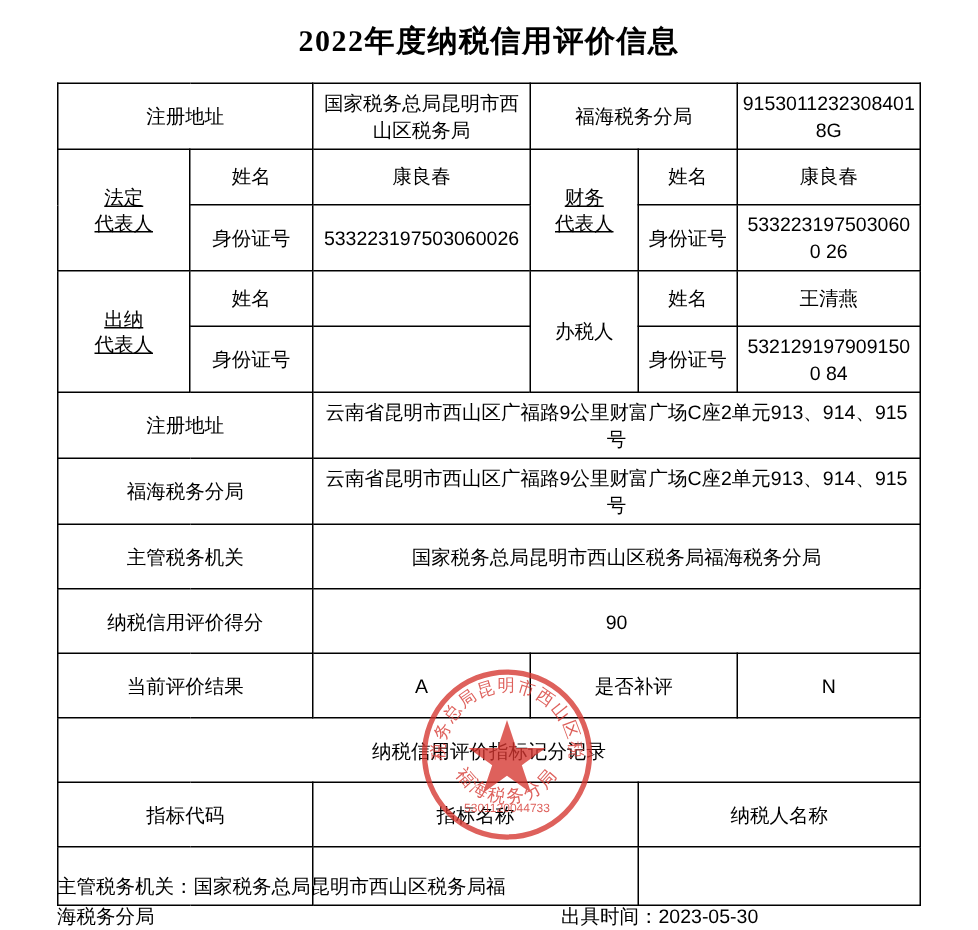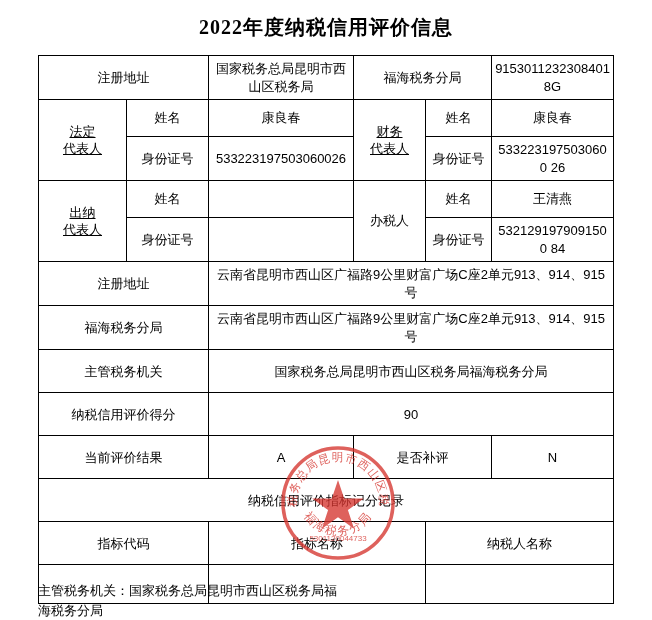--- a/index.html
+++ b/index.html
@@ -209,15 +209,18 @@
       </text>
       <polygon fill="#d5352f" points="59,36 65.2,54.6 84.8,54.6 68.9,66.1 75.1,84.7 59,73.2 42.9,84.7 49.1,66.1 33.2,54.6 52.8,54.6"></polygon>
       <text x="59" y="97" text-anchor="middle" font-family="'Liberation Sans', sans-serif" font-size="8" fill="#d5352f">5301120044733</text>
     </svg>
   </div>
 
   <div class="footer">
     <div class="footer-left">
       <span>主管税务机关：</span><span>国家税务总局昆明市西山区税务局福海税务分局</span>
     </div>
+    <div class="footer-right">
+      <span>出具时间：</span><span>2023-05-30</span>
+    </div>
   </div>
 
 </div>
 
 </body></html>

